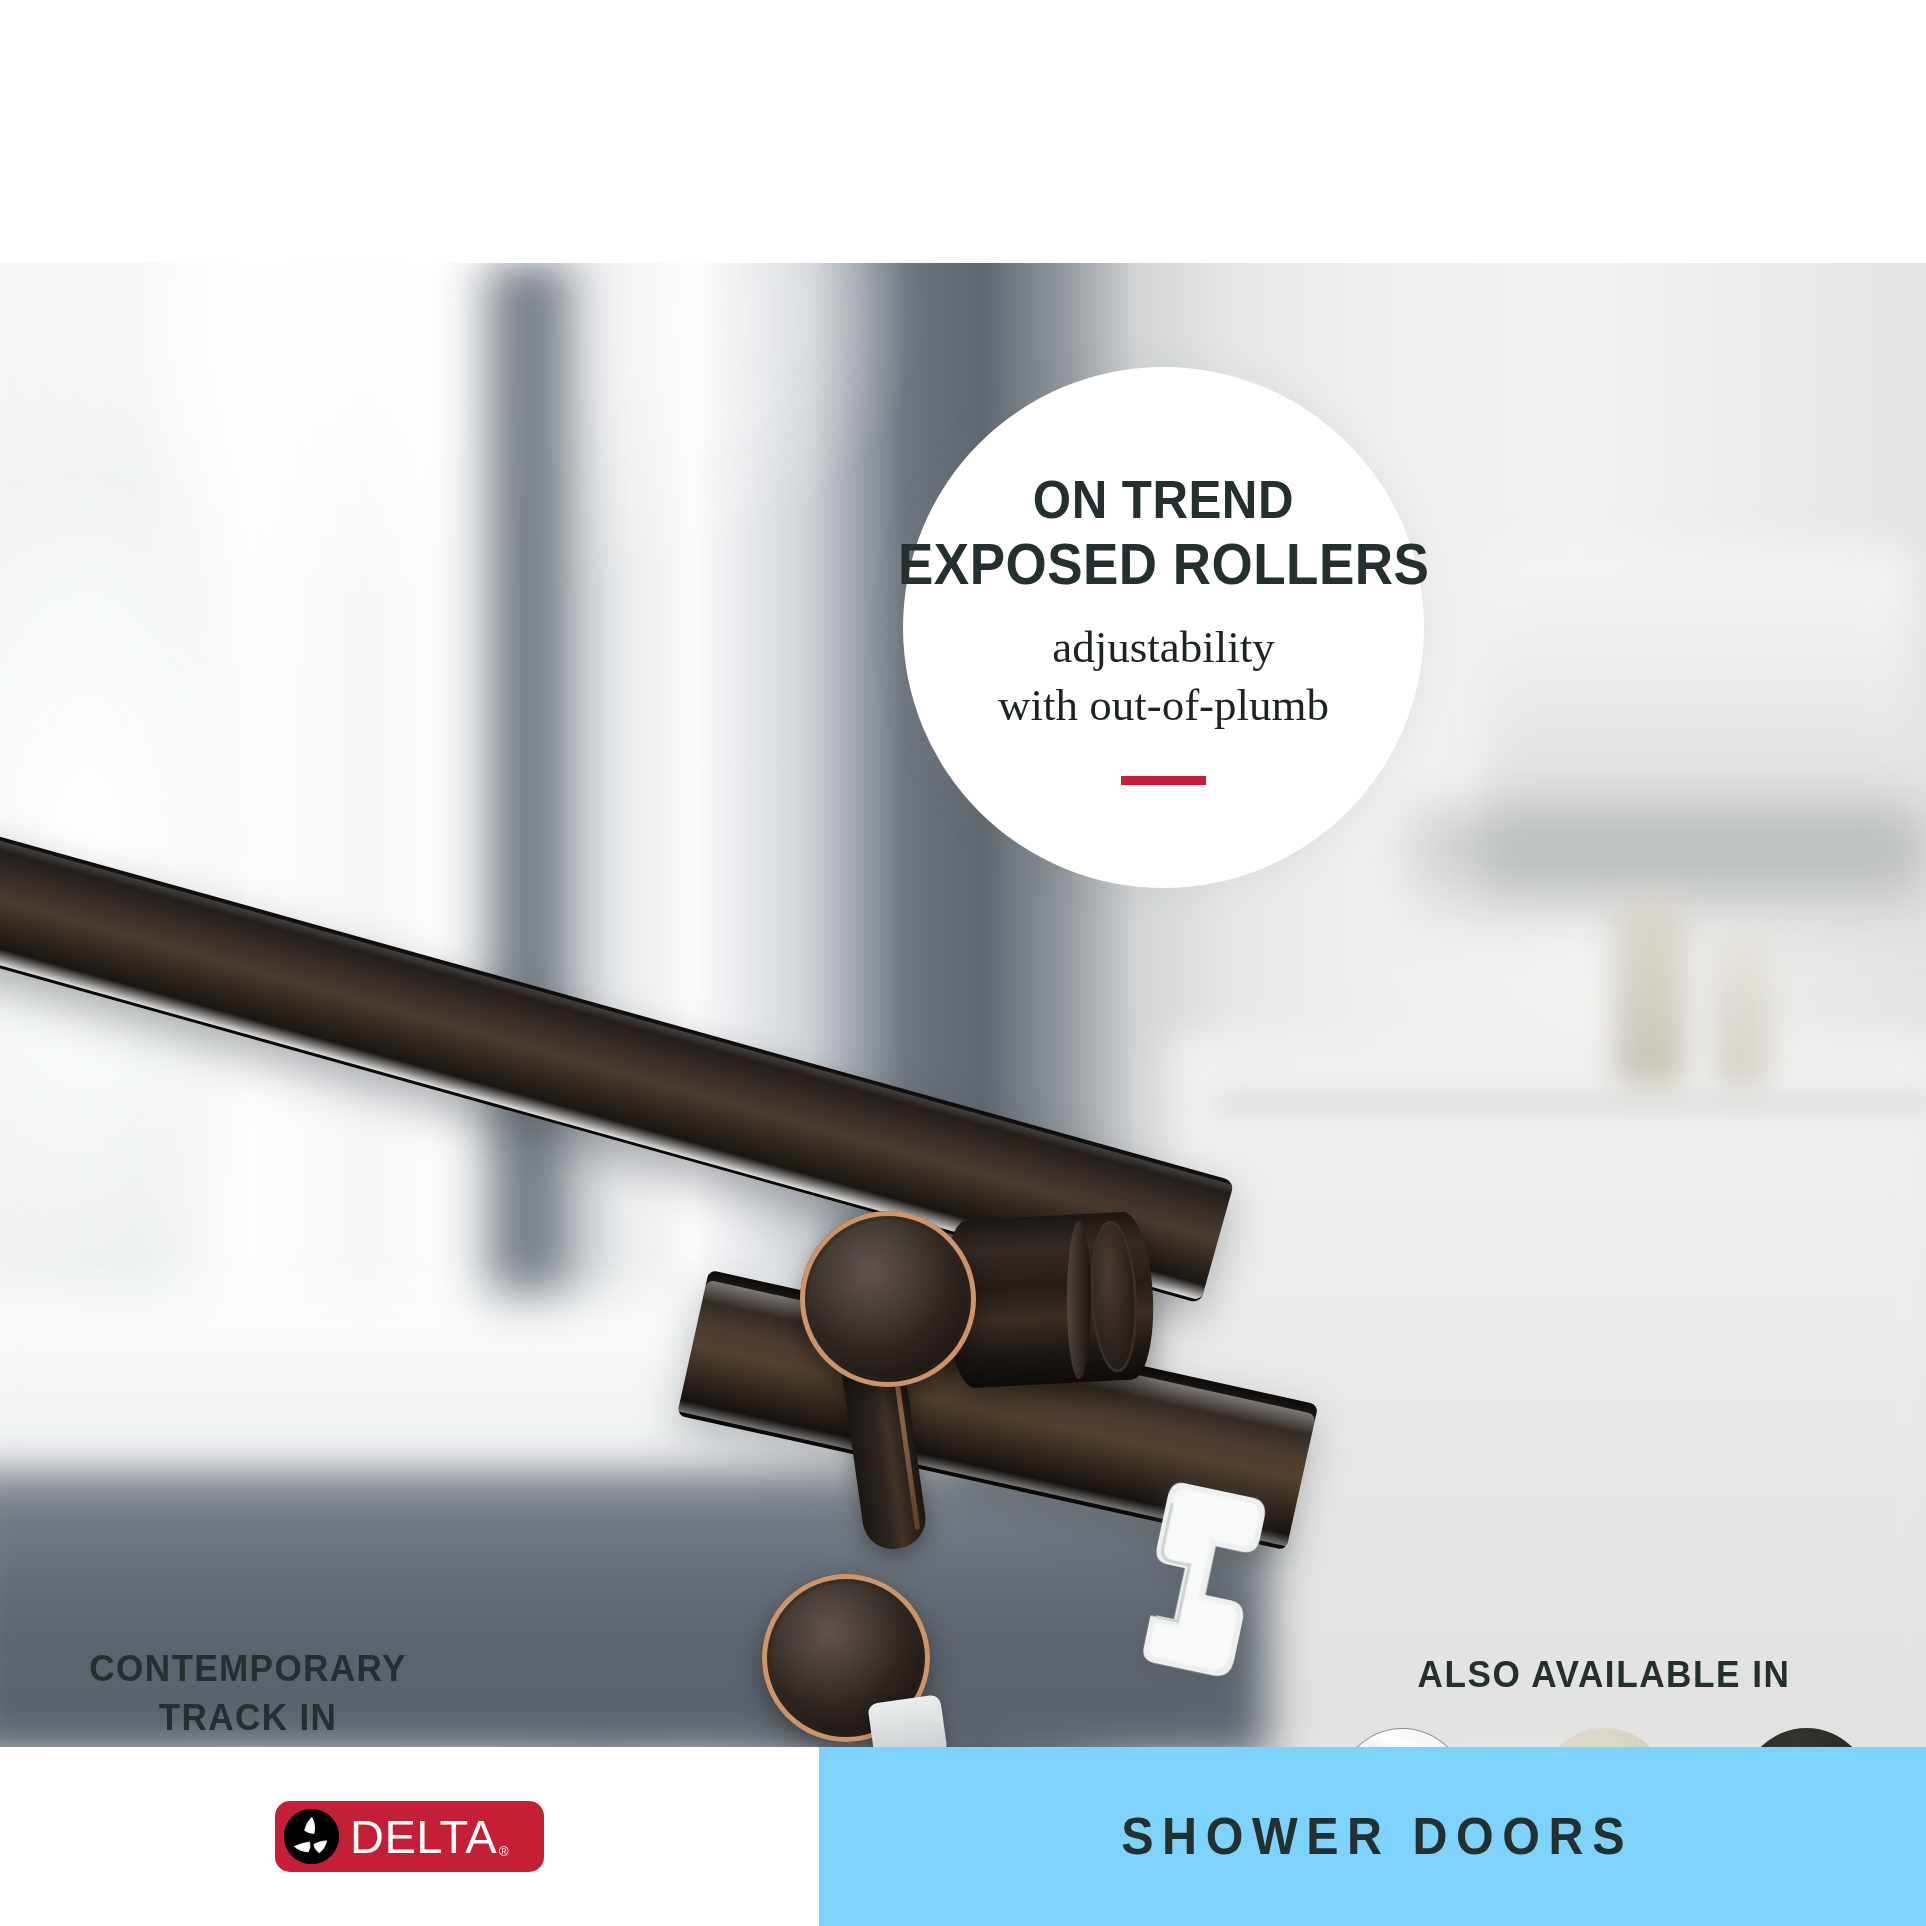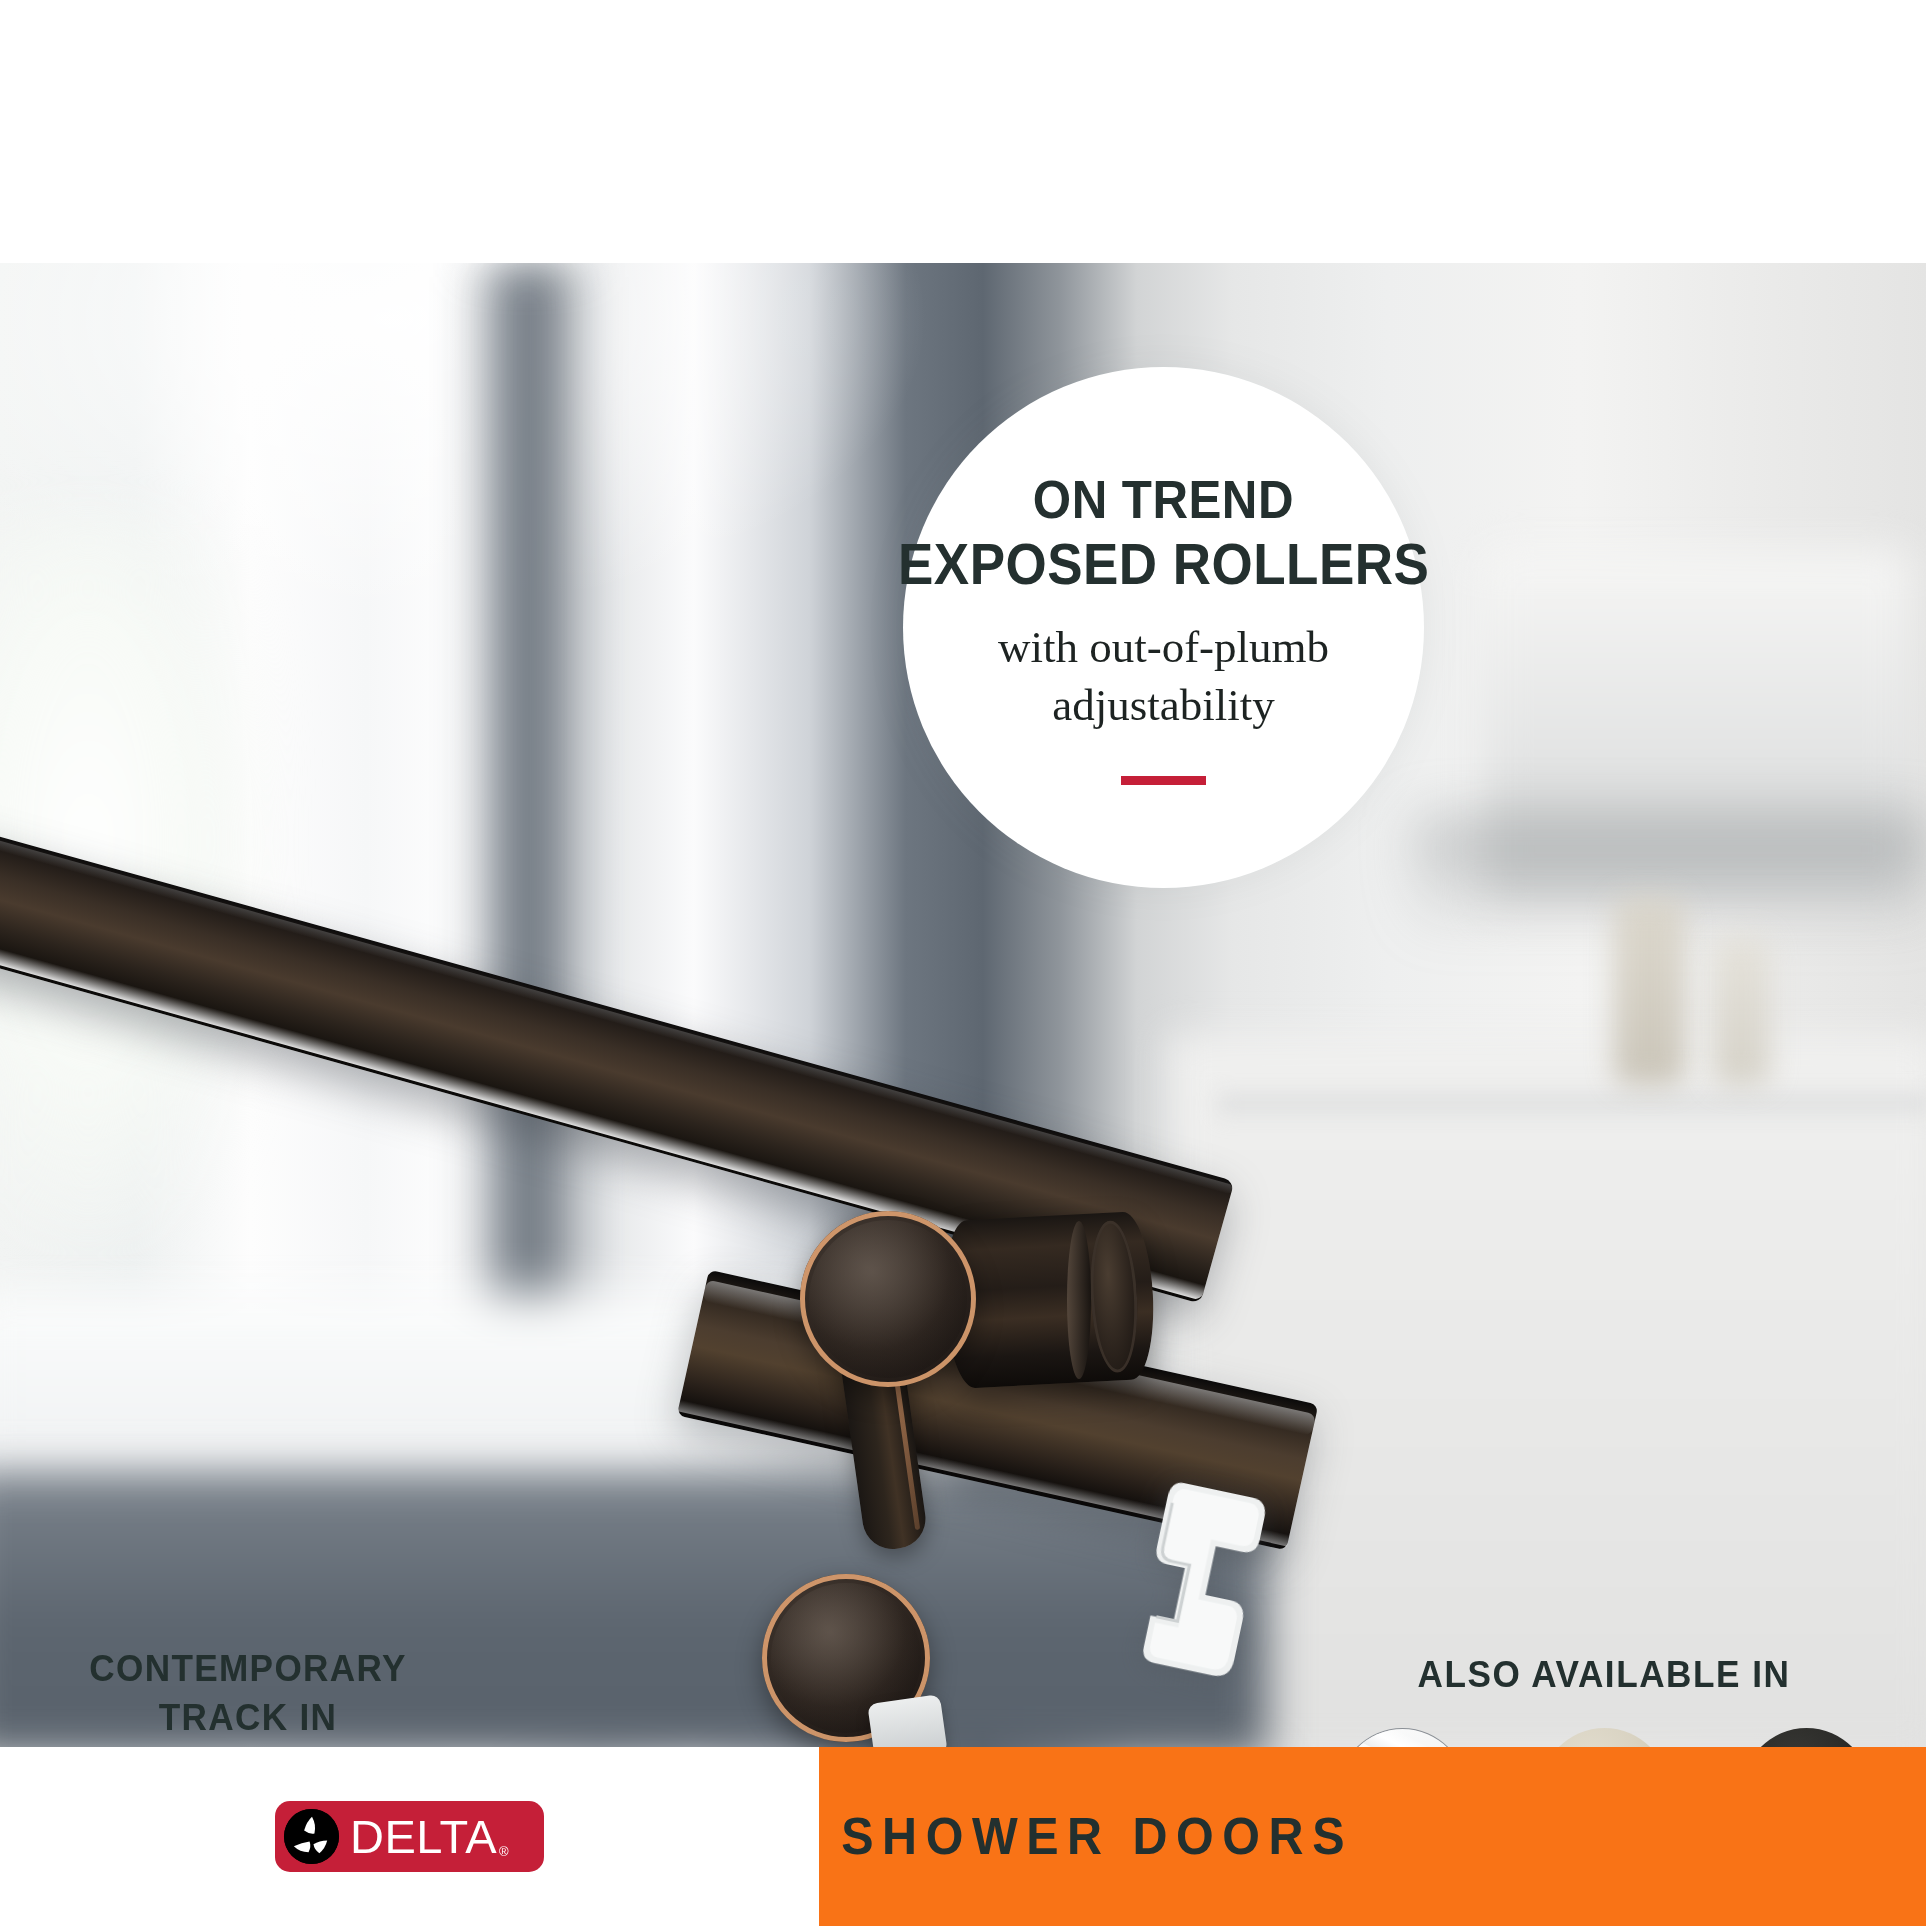--- a/index.html
+++ b/index.html
@@ -354,22 +354,22 @@
     width:1927px; height:179px;
     display:flex;
   }
   .footer-left {
     width:819px; height:100%;
     background:#ffffff;
     display:flex; align-items:center; justify-content:center;
   }
   .footer-right {
     flex:1; height:100%;
-    background:#f97316;
-    display:flex; align-items:center; justify-content:flex-start;
+    background:#7dd3fc;
+    display:flex; align-items:center; justify-content:center;
   }
   .footer-tagline {
     color:#23302f;
     font-family:"Liberation Sans Narrow","Liberation Sans", sans-serif;
     font-weight:bold;
     font-size:51px;
     letter-spacing:9px;
     text-indent:9px;
     transform:scaleX(0.95);
     white-space:nowrap;
@@ -454,22 +454,22 @@
       <div class="roller-plate"></div>
       <div class="disc disc-top"></div>
       <div class="disc disc-bottom"></div>
       <div class="roller-foot"></div>
     </div>
 
     <div class="badge">
       <div class="badge-h1">ON TREND</div>
       <div class="badge-h2">EXPOSED ROLLERS</div>
       <div class="badge-sub">
+        <div>adjustability</div>
         <div>with out-of-plumb</div>
-        <div>adjustability</div>
       </div>
       <div class="badge-rule"></div>
     </div>
 
     <div class="caption-left">
       <div>CONTEMPORARY</div>
       <div>TRACK IN</div>
       <div>BRONZE</div>
     </div>
 

